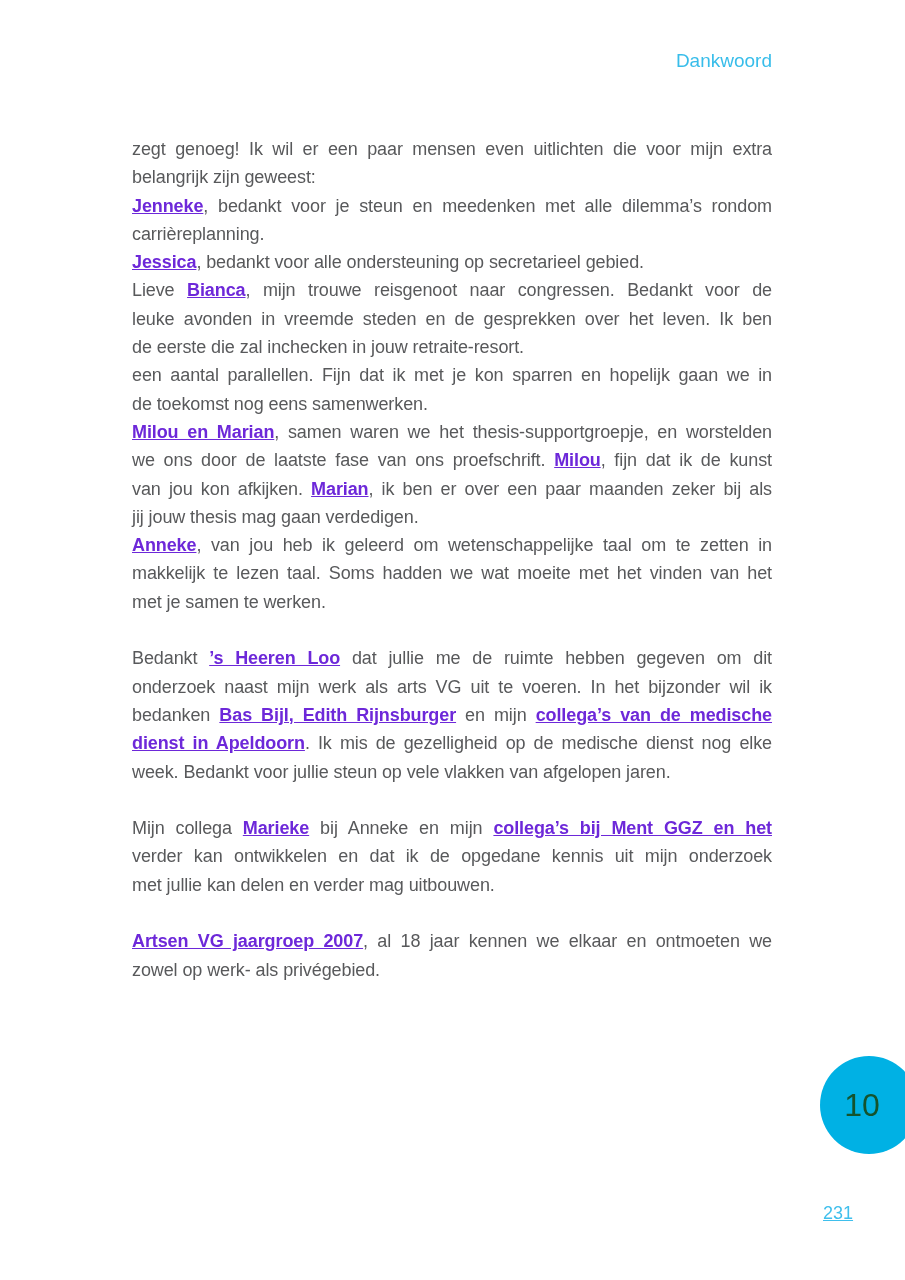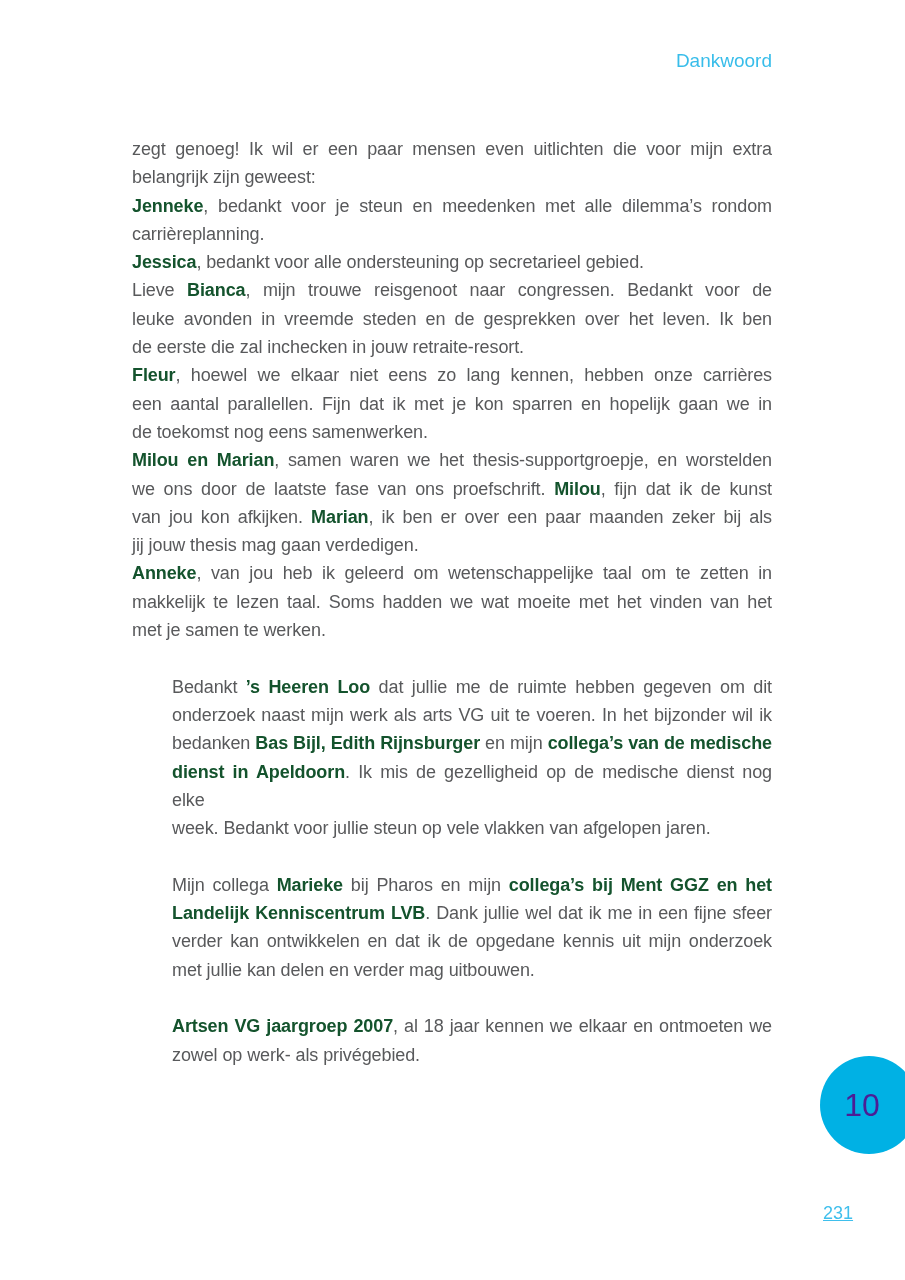--- a/index.html
+++ b/index.html
@@ -30,45 +30,46 @@
     position: absolute;
     left: 132px;
     top: 135px;
     width: 640px;
     font-size: 18px;
     line-height: 28.3px;
     letter-spacing: -0.1px;
     color: #58595b;
   }
   .para { margin: 0; }
-  .para.spaced { margin-top: 28.3px; margin-left: 40px; }
+  .para.spaced { margin-top: 28.3px; }
   .line {
     text-align: justify;
     text-align-last: justify;
     white-space: normal;
   }
   .line.last { text-align-last: left; }
   .name {
     font-weight: bold;
-    color: #14532d;
+    color: #6d28d9;
+    text-decoration: underline;
   }
   .chapter-tab {
     position: absolute;
     left: 820px;
     top: 1056px;
     width: 98px;
     height: 98px;
     border-radius: 50%;
     background: #00b1e4;
     display: flex;
     align-items: center;
     justify-content: center;
   }
   .chapter-tab .num {
-    color: #4c1d95;
+    color: #14532d;
     font-size: 32px;
     line-height: 32px;
     margin-right: 14px; 
   }
   .page-number {
     position: absolute;
     left: 823px;
     top: 1203px;
     font-size: 18px;
     color: #3fbfec;
@@ -93,21 +94,20 @@
       </div>
       <div class="para">
         <div class="line last"><span class="name">Jessica</span><span>, bedankt voor alle ondersteuning op secretarieel gebied.</span></div>
       </div>
       <div class="para">
         <div class="line"><span>Lieve </span><span class="name">Bianca</span><span>, mijn trouwe reisgenoot naar congressen. Bedankt voor de</span></div>
         <div class="line"><span>leuke avonden in vreemde steden en de gesprekken over het leven. Ik ben</span></div>
         <div class="line last"><span>de eerste die zal inchecken in jouw retraite-resort.</span></div>
       </div>
       <div class="para">
-        <div class="line"><span class="name">Fleur</span><span>, hoewel we elkaar niet eens zo lang kennen, hebben onze carrières</span></div>
         <div class="line"><span>een aantal parallellen. Fijn dat ik met je kon sparren en hopelijk gaan we in</span></div>
         <div class="line last"><span>de toekomst nog eens samenwerken.</span></div>
       </div>
       <div class="para">
         <div class="line"><span class="name">Milou en Marian</span><span>, samen waren we het thesis-supportgroepje, en worstelden</span></div>
         <div class="line"><span>we ons door de laatste fase van ons proefschrift. </span><span class="name">Milou</span><span>, fijn dat ik de kunst</span></div>
         <div class="line"><span>van jou kon afkijken. </span><span class="name">Marian</span><span>, ik ben er over een paar maanden zeker bij als</span></div>
         <div class="line last"><span>jij jouw thesis mag gaan verdedigen.</span></div>
       </div>
       <div class="para">
@@ -116,22 +116,21 @@
         <div class="line last"><span>met je samen te werken.</span></div>
       </div>
       <div class="para spaced">
         <div class="line"><span>Bedankt </span><span class="name">’s Heeren Loo</span><span> dat jullie me de ruimte hebben gegeven om dit</span></div>
         <div class="line"><span>onderzoek naast mijn werk als arts VG uit te voeren. In het bijzonder wil ik</span></div>
         <div class="line"><span>bedanken </span><span class="name">Bas Bijl, Edith Rijnsburger</span><span> en mijn </span><span class="name">collega’s van de medische</span></div>
         <div class="line"><span class="name">dienst in Apeldoorn</span><span>. Ik mis de gezelligheid op de medische dienst nog elke</span></div>
         <div class="line last"><span>week. Bedankt voor jullie steun op vele vlakken van afgelopen jaren.</span></div>
       </div>
       <div class="para spaced">
-        <div class="line"><span>Mijn collega </span><span class="name">Marieke</span><span> bij Pharos en mijn </span><span class="name">collega’s bij Ment GGZ en het</span></div>
-        <div class="line"><span class="name">Landelijk Kenniscentrum LVB</span><span>. Dank jullie wel dat ik me in een fijne sfeer</span></div>
+        <div class="line"><span>Mijn collega </span><span class="name">Marieke</span><span> bij Anneke en mijn </span><span class="name">collega’s bij Ment GGZ en het</span></div>
         <div class="line"><span>verder kan ontwikkelen en dat ik de opgedane kennis uit mijn onderzoek</span></div>
         <div class="line last"><span>met jullie kan delen en verder mag uitbouwen.</span></div>
       </div>
       <div class="para spaced">
         <div class="line"><span class="name">Artsen VG jaargroep 2007</span><span>, al 18 jaar kennen we elkaar en ontmoeten we</span></div>
         <div class="line last"><span>zowel op werk- als privégebied.</span></div>
       </div>
     </div>
 
   <div class="chapter-tab">

